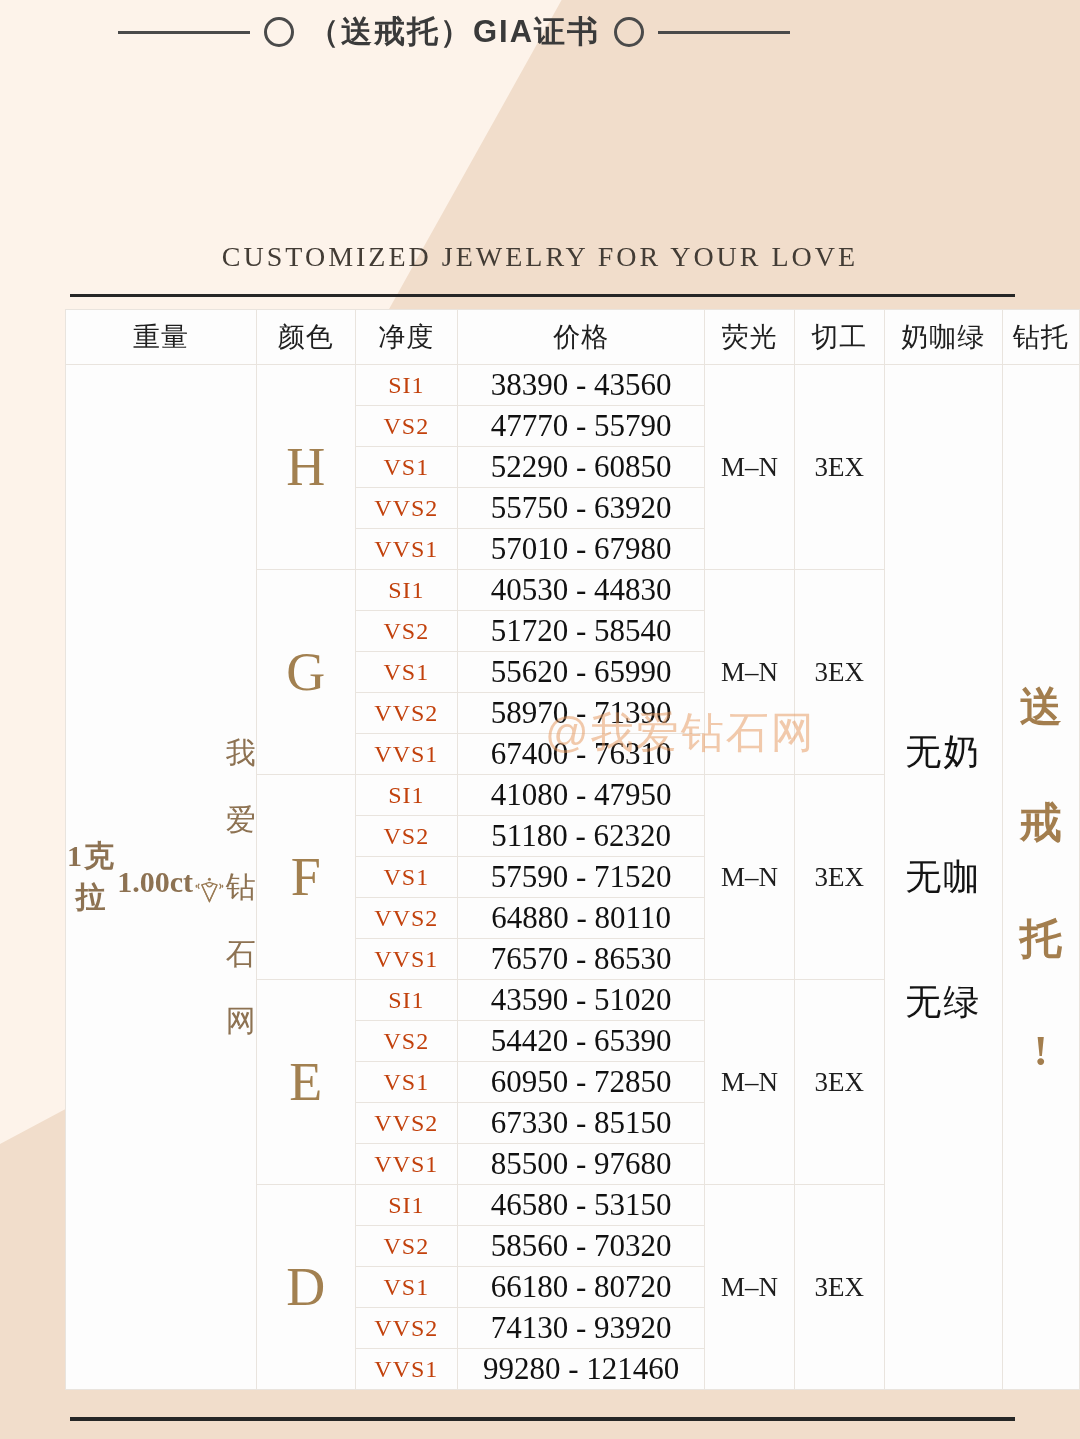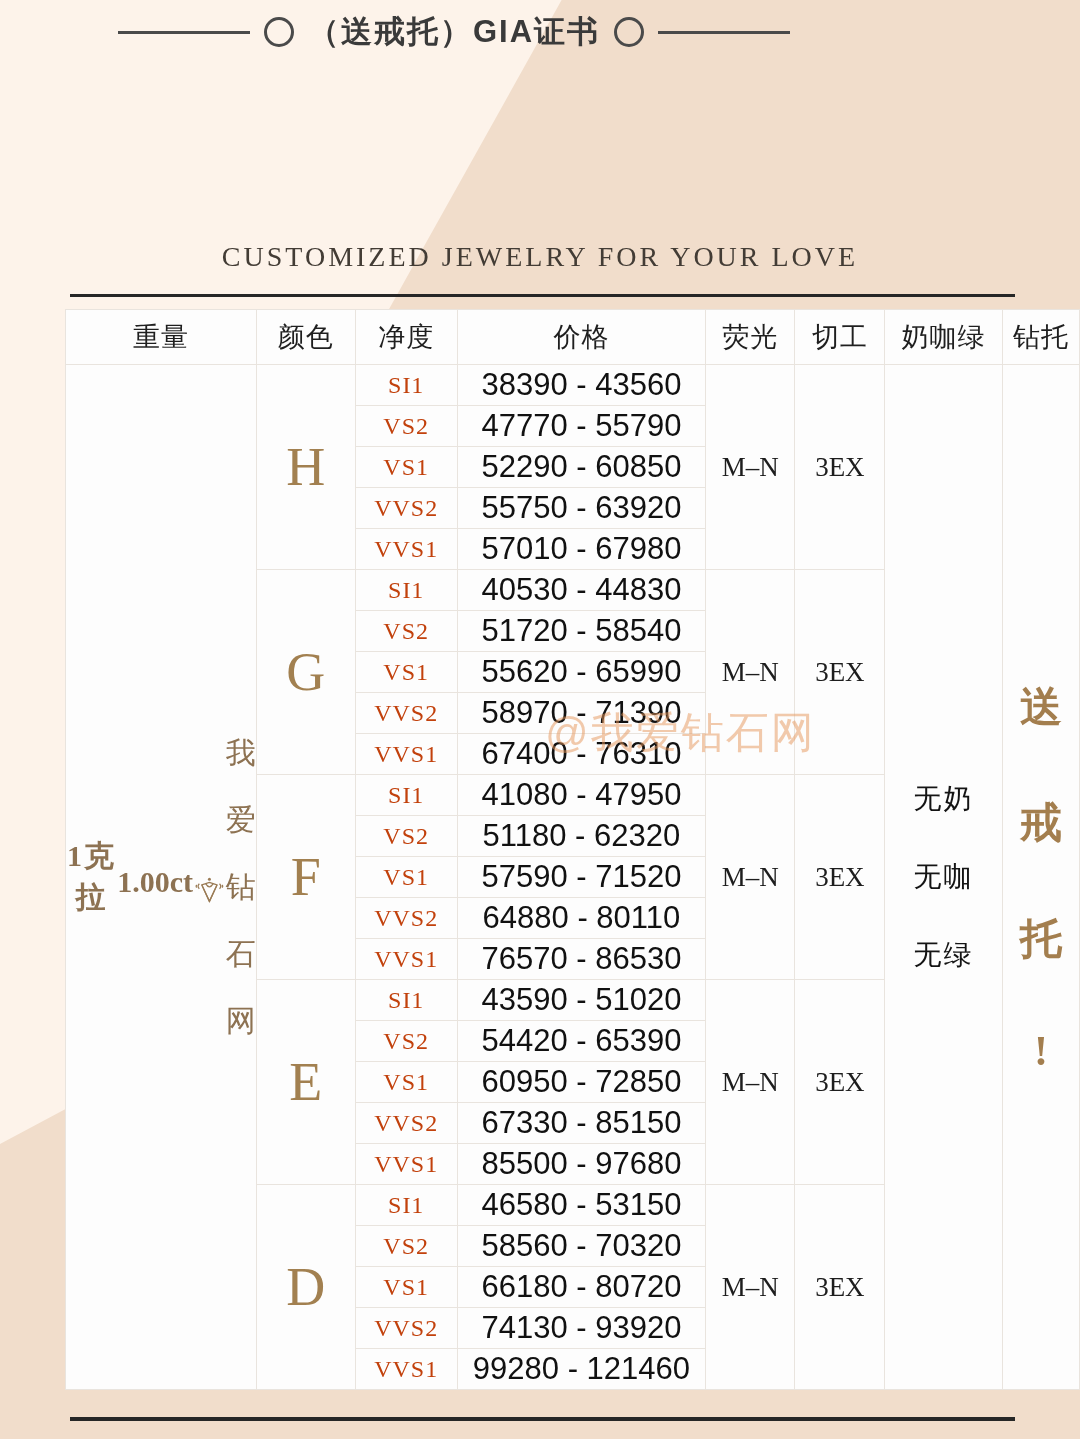--- a/index.html
+++ b/index.html
@@ -35,34 +35,34 @@
 
   
   table.price{position:absolute;left:65px;top:309px;border-collapse:collapse;
     table-layout:fixed;background:#fdfdfd;}
   table.price th,table.price td{border:1px solid #e9e4de;padding:0;
     text-align:center;vertical-align:middle;background:#fdfdfd;}
   table.price th{height:54px;font-size:27px;font-weight:500;color:#1f1f1f;
     letter-spacing:1px;}
   table.price tr{height:41px;}
   td.clarity{font-family:Liberation Serif, serif;font-size:24px;color:#c2410c;letter-spacing:1px;margin-top:24px;}
-  td.price-range{font-family:Liberation Sans, sans-serif;font-size:31px;color:#111;white-space:nowrap;}
+  td.price-range{font-family:Liberation Serif, serif;font-size:31px;color:#111;white-space:nowrap;}
   td.color-cell{font-family:"Liberation Serif",serif;font-size:54px;color:#a28050;}
   td.fluor-cell,td.cut-cell{font-family:"Liberation Serif",serif;font-size:27px;color:#1d1d1d;margin-top:20px;}
 
   .weight-inner{display:flex;flex-direction:row;align-items:center;justify-content:center;
     color:#8d7252;font-family:"Liberation Serif",serif;}
   .weight-line1{font-size:30px;font-weight:700;letter-spacing:2px;}
   .weight-line2{font-size:30px;font-weight:700;margin-top:10px;}
   .brand-logo{margin-top:26px;width:52px;height:44px;}
   .brand-vertical{margin-top:20px;display:flex;flex-direction:column;gap:26px;
     font-size:30px;color:#8d7252;}
 
   .milk-inner{display:flex;flex-direction:column;align-items:center;justify-content:center;
-    gap:40px;font-family:"Liberation Serif",serif;font-size:28px;color:#141414;letter-spacing:2px;}
+    gap:76px;font-family:"Liberation Serif",serif;font-size:36px;color:#141414;letter-spacing:2px;}
 
   .ring-inner{display:flex;flex-direction:column;align-items:center;justify-content:center;
     gap:60px;font-family:"Liberation Serif",serif;font-size:42px;font-weight:700;color:#a37e4e;}
 
   .watermark{position:absolute;left:545px;top:704px;font-size:43px;letter-spacing:2px;
     color:rgba(230,150,90,0.5);white-space:nowrap;pointer-events:none;}
 </style>
 </head>
 <body>
 

